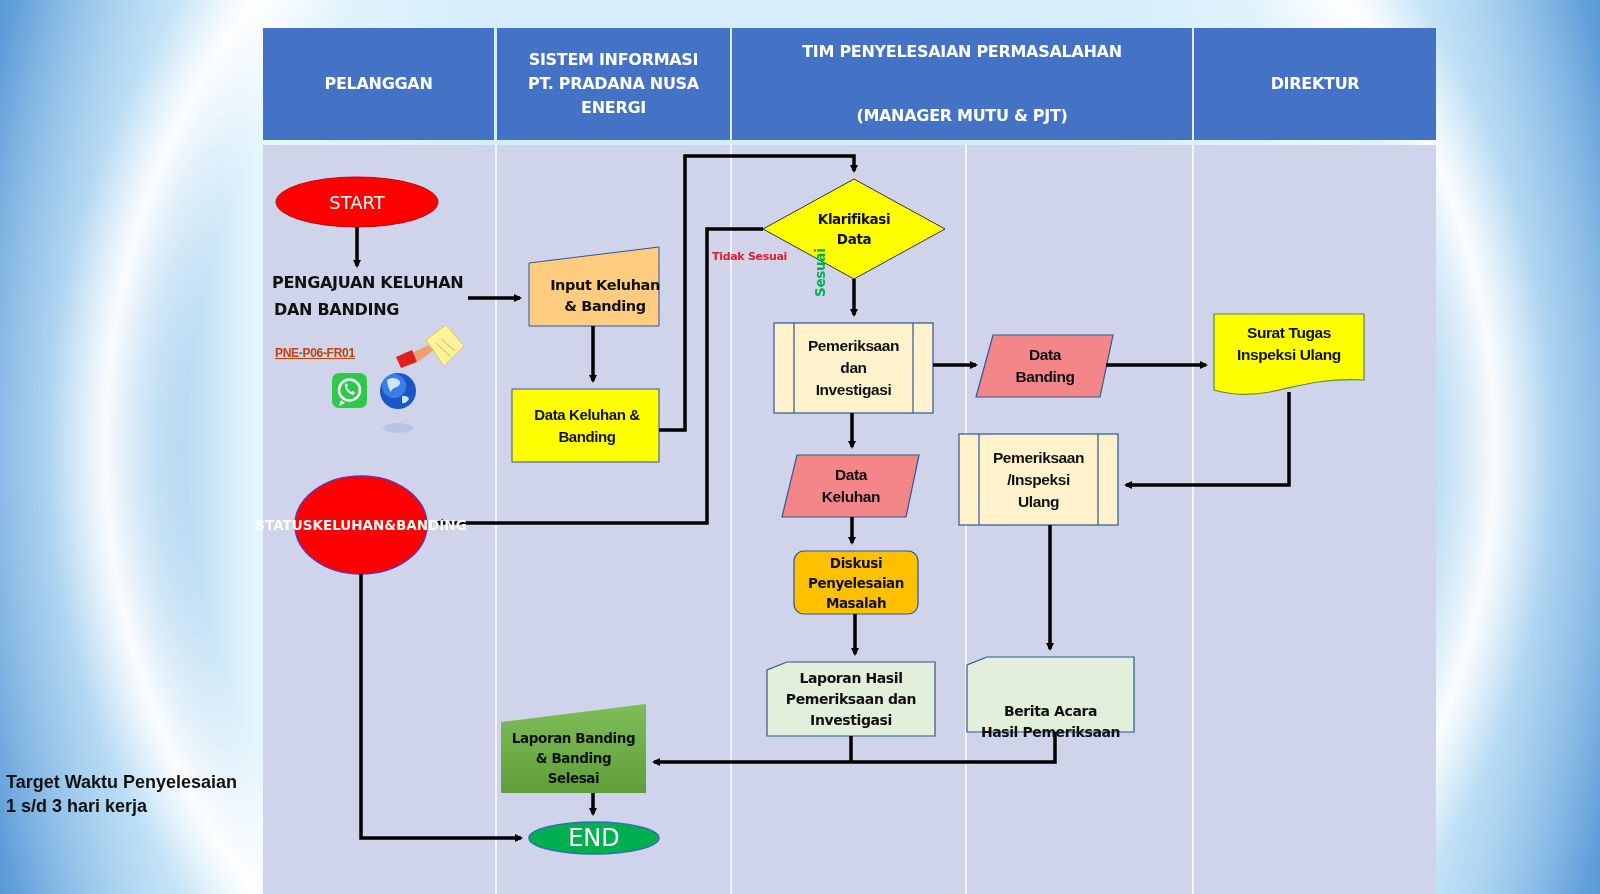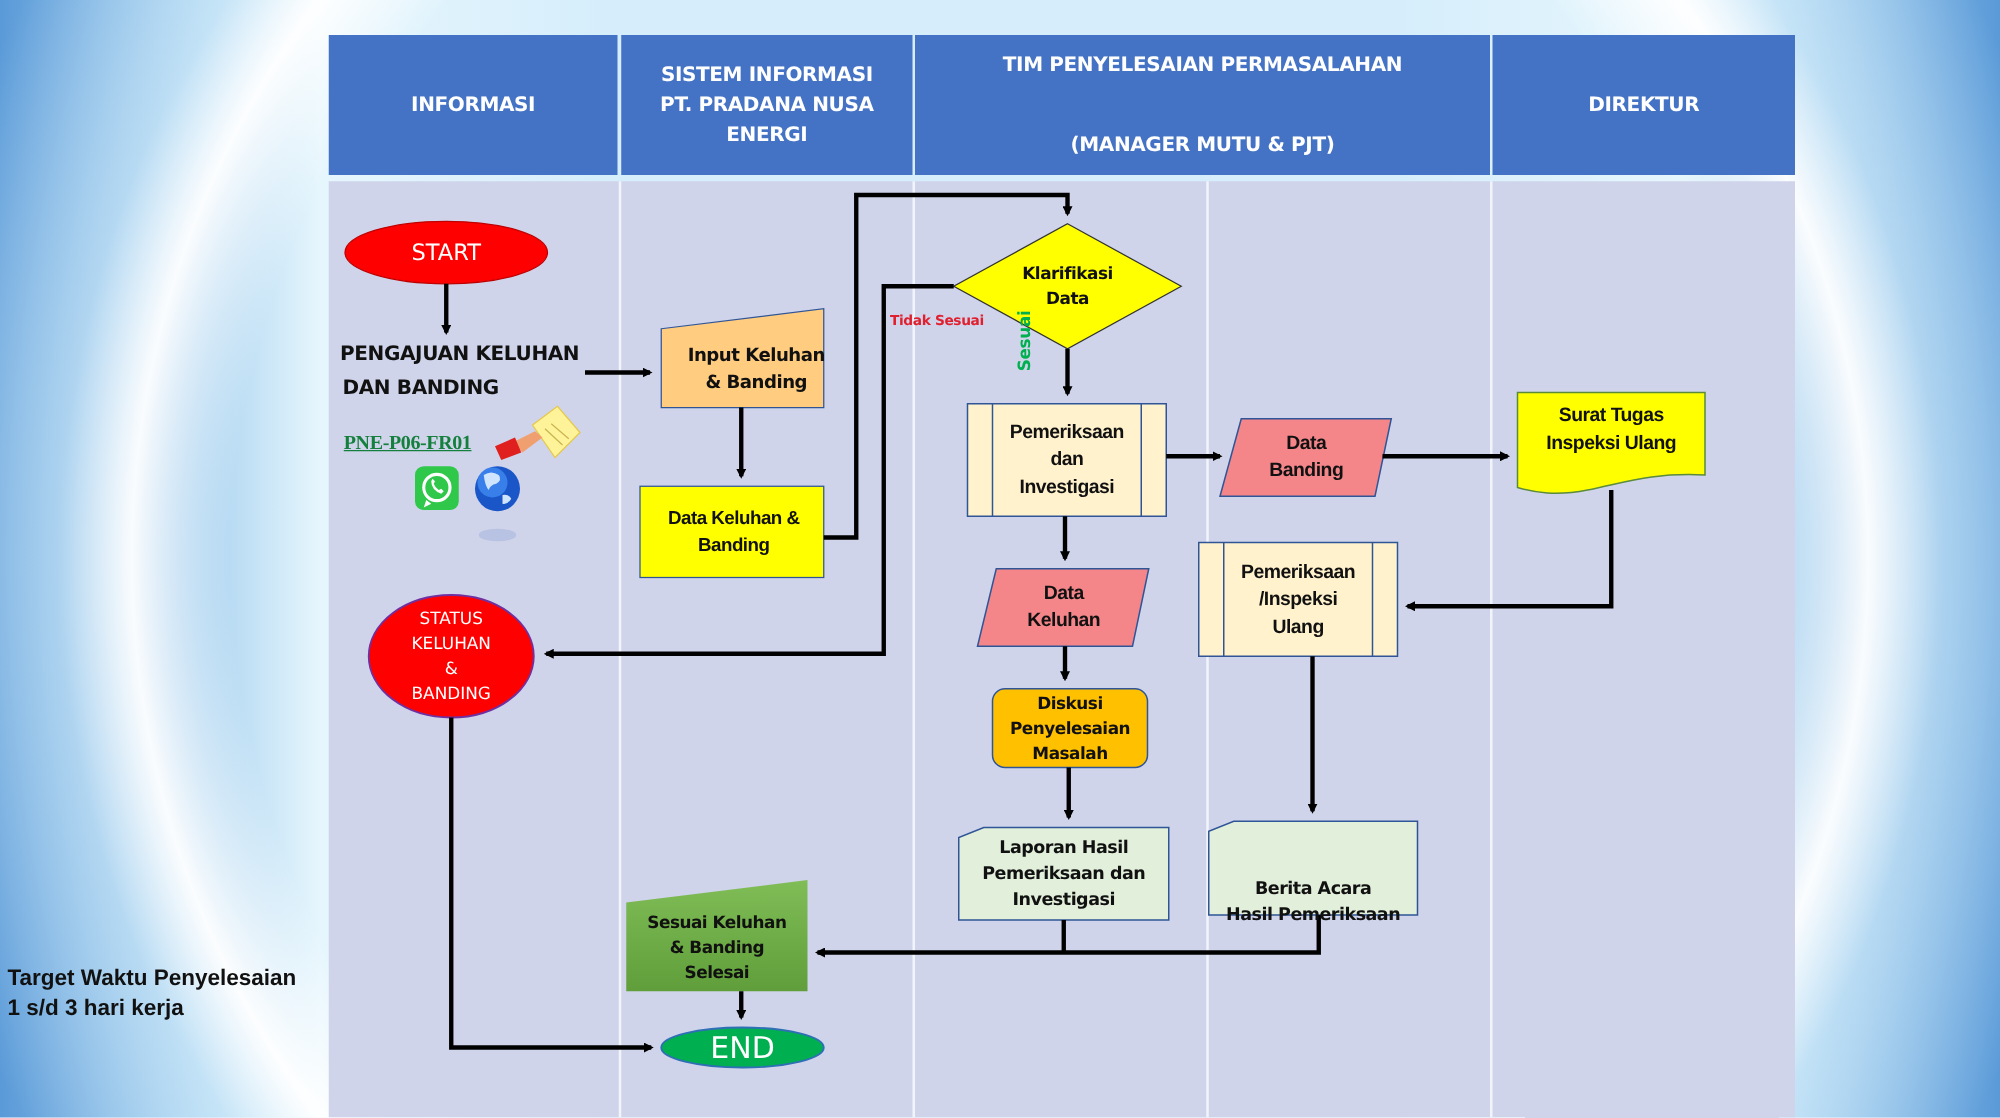--- a/index.html
+++ b/index.html
@@ -20,39 +20,39 @@
   }
   .vline { position:absolute; top:145px; width:2px; height:749px; background:#f2f4fb; }
   svg.conn { position:absolute; left:0; top:0; }
   .shape-text {
     position:absolute; display:flex; align-items:center; justify-content:center; text-align:center;
     font-weight:bold; color:#111; font-family:"DejaVu Sans", sans-serif;
     letter-spacing:-0.4px;
   }
   .plain-text { position:absolute; font-weight:bold; color:#111; font-family:"DejaVu Sans", sans-serif; letter-spacing:-0.3px; }
   .target-text { position:absolute; left:6px; top:770px; font-weight:bold; font-size:18px; line-height:24px; color:#111; font-family:"Liberation Sans", sans-serif; }
-  .link { color:#15803d; text-decoration:underline; font-weight:bold; font-size:16px; font-family:Liberation Serif, serif; letter-spacing:-0.3px; position:absolute; cursor:pointer; }
+  .link { color:#c2410c; text-decoration:underline; font-weight:bold; font-size:12px; font-family:Liberation Sans, sans-serif; letter-spacing:-0.3px; position:absolute; cursor:pointer; }
 </style>
 </head>
 <body>
 
 <div class="diagram">
 
   <div class="lane-bg" style="left:263px;width:233px;"></div>
   <div class="lane-bg" style="left:496px;width:235px;"></div>
   <div class="lane-bg" style="left:731px;width:462px;"></div>
   <div class="lane-bg" style="left:1193px;width:243px;"></div>
 
   <div class="vline" style="left:495px;"></div>
   <div class="vline" style="left:730px;"></div>
   <div class="vline" style="left:965px;"></div>
   <div class="vline" style="left:1192px;"></div>
 
   <div class="header-cell" style="left:263px;width:231px;">
-    <span>INFORMASI</span>
+    <span>PELANGGAN</span>
   </div>
   <div class="header-cell" style="left:497px;width:233px;flex-direction:column;">
     <span>SISTEM INFORMASI</span>
     <span>PT. PRADANA NUSA</span>
     <span>ENERGI</span>
   </div>
   <div class="header-cell" style="left:732px;width:460px;flex-direction:column;gap:40px;">
     <span>TIM PENYELESAIAN PERMASALAHAN</span>
     <span>(MANAGER MUTU &amp; PJT)</span>
   </div>
@@ -232,29 +232,29 @@
     <span>Laporan Hasil</span>
     <span>Pemeriksaan dan</span>
     <span>Investigasi</span>
   </div>
 
   <div class="shape-text" style="left:967px;top:692px;width:167px;height:60px;font-size:14px;line-height:21px;flex-direction:column;">
     <span>Berita Acara</span>
     <span>Hasil Pemeriksaan</span>
   </div>
 
-  <div class="shape-text" style="left:295px;top:485px;width:132px;height:80px;font-size:13.5px;line-height:20px;flex-direction:column;color:#fff;font-weight:normal;letter-spacing:0;">
+  <div class="shape-text" style="left:295px;top:485px;width:132px;height:80px;font-size:13.5px;line-height:20px;color:#fff;font-weight:bold;letter-spacing:0;">
     <span>STATUS</span>
     <span>KELUHAN</span>
     <span>&amp;</span>
     <span>BANDING</span>
   </div>
 
   <div class="shape-text" style="left:501px;top:726px;width:145px;height:64px;font-size:13.5px;line-height:20px;flex-direction:column;">
-    <span>Sesuai Keluhan</span>
+    <span>Laporan Banding</span>
     <span>&amp; Banding</span>
     <span>Selesai</span>
   </div>
 
   <div class="shape-text" style="left:529px;top:822px;width:130px;height:32px;color:#fff;font-weight:normal;font-size:24px;letter-spacing:0;">
     <span>END</span>
   </div>
 
   <div class="target-text">
     <div>Target Waktu Penyelesaian</div>

